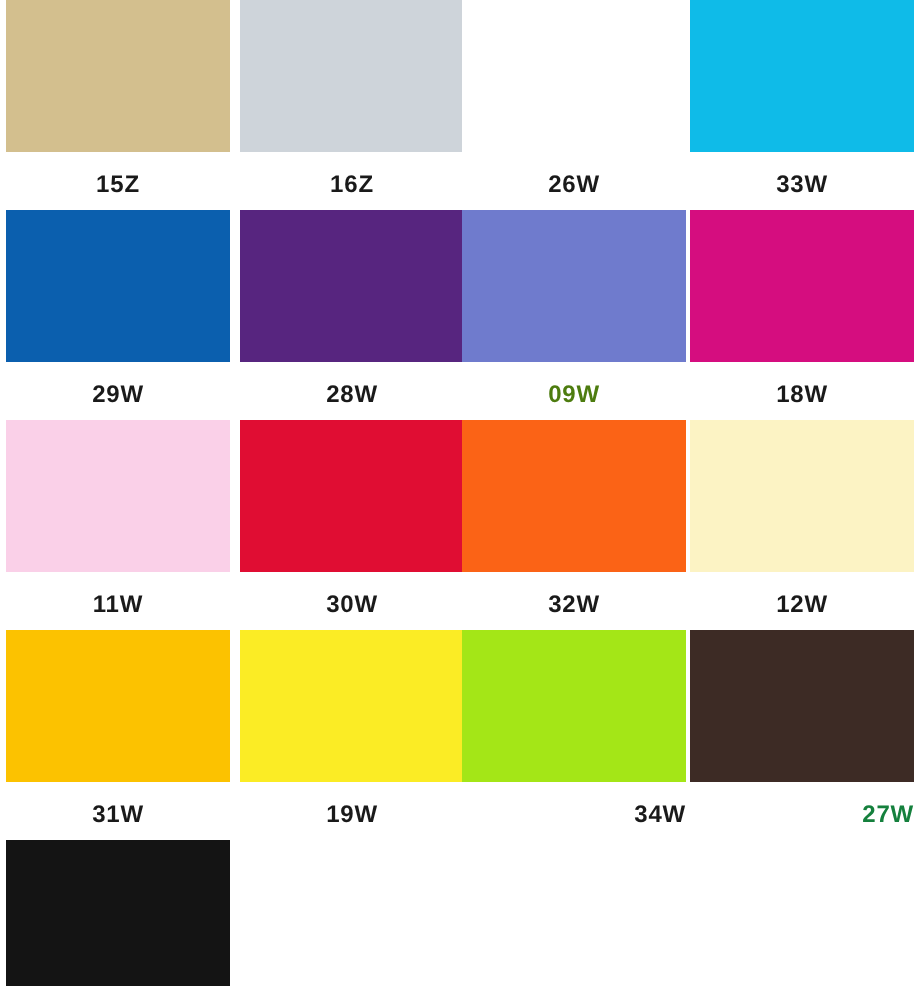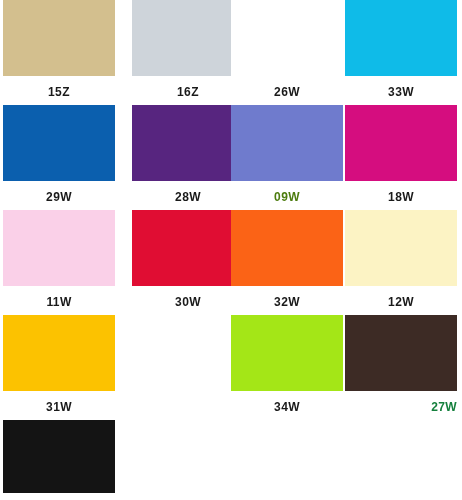--- a/index.html
+++ b/index.html
@@ -31,21 +31,21 @@
     height: 80px;
   }
   .swatch-cell {
     position: absolute;
     top: 0;
     width: 112px;
     height: 105px;
     box-sizing: border-box;
   }
   .swatch-cell.col-0 { left: 3px; }
-  .swatch-cell.col-1 { left: 132px; }
+  .swatch-cell.col-1 { left: 120px; }
   .swatch-cell.col-2 { left: 231px; }
   .swatch-cell.col-3 { left: 345px; }
 
   .swatch-chip {
     width: 112px;
     height: 76px;
     display: block;
     box-sizing: border-box;
   }
   .swatch-label {
@@ -129,23 +129,27 @@
       <div class="swatch-chip" style="background-color: rgb(252, 243, 196);"></div>
       <span class="swatch-label" style="color: rgb(26, 26, 26);">12W</span>
     </div>
   </div>
 
   <div class="swatch-row">
     <div class="swatch-cell col-0">
       <div class="swatch-chip" style="background-color: rgb(252, 194, 0);"></div>
       <span class="swatch-label" style="color: rgb(26, 26, 26);">31W</span>
     </div>
+    <div class="swatch-cell col-1">
+      <div class="swatch-chip" style="background-color: rgb(251, 236, 37);"></div>
+      <span class="swatch-label" style="color: rgb(26, 26, 26);">19W</span>
+    </div>
     <div class="swatch-cell col-2">
       <div class="swatch-chip" style="background-color: rgb(164, 230, 23);"></div>
-      <span class="swatch-label" style="color: rgb(26, 26, 26);">34W</span>
+      <span class="swatch-label" style="color: rgb(26, 26, 26); text-align: right;">34W</span>
     </div>
     <div class="swatch-cell col-3">
       <div class="swatch-chip" style="background-color: rgb(61, 43, 37);"></div>
       <span class="swatch-label" style="color: #15803d; text-align: right;">27W</span>
     </div>
   </div>
 
   <div class="swatch-row row-last">
     <div class="swatch-cell col-0">
       <div class="swatch-chip" style="background-color: rgb(20, 20, 20);"></div>

